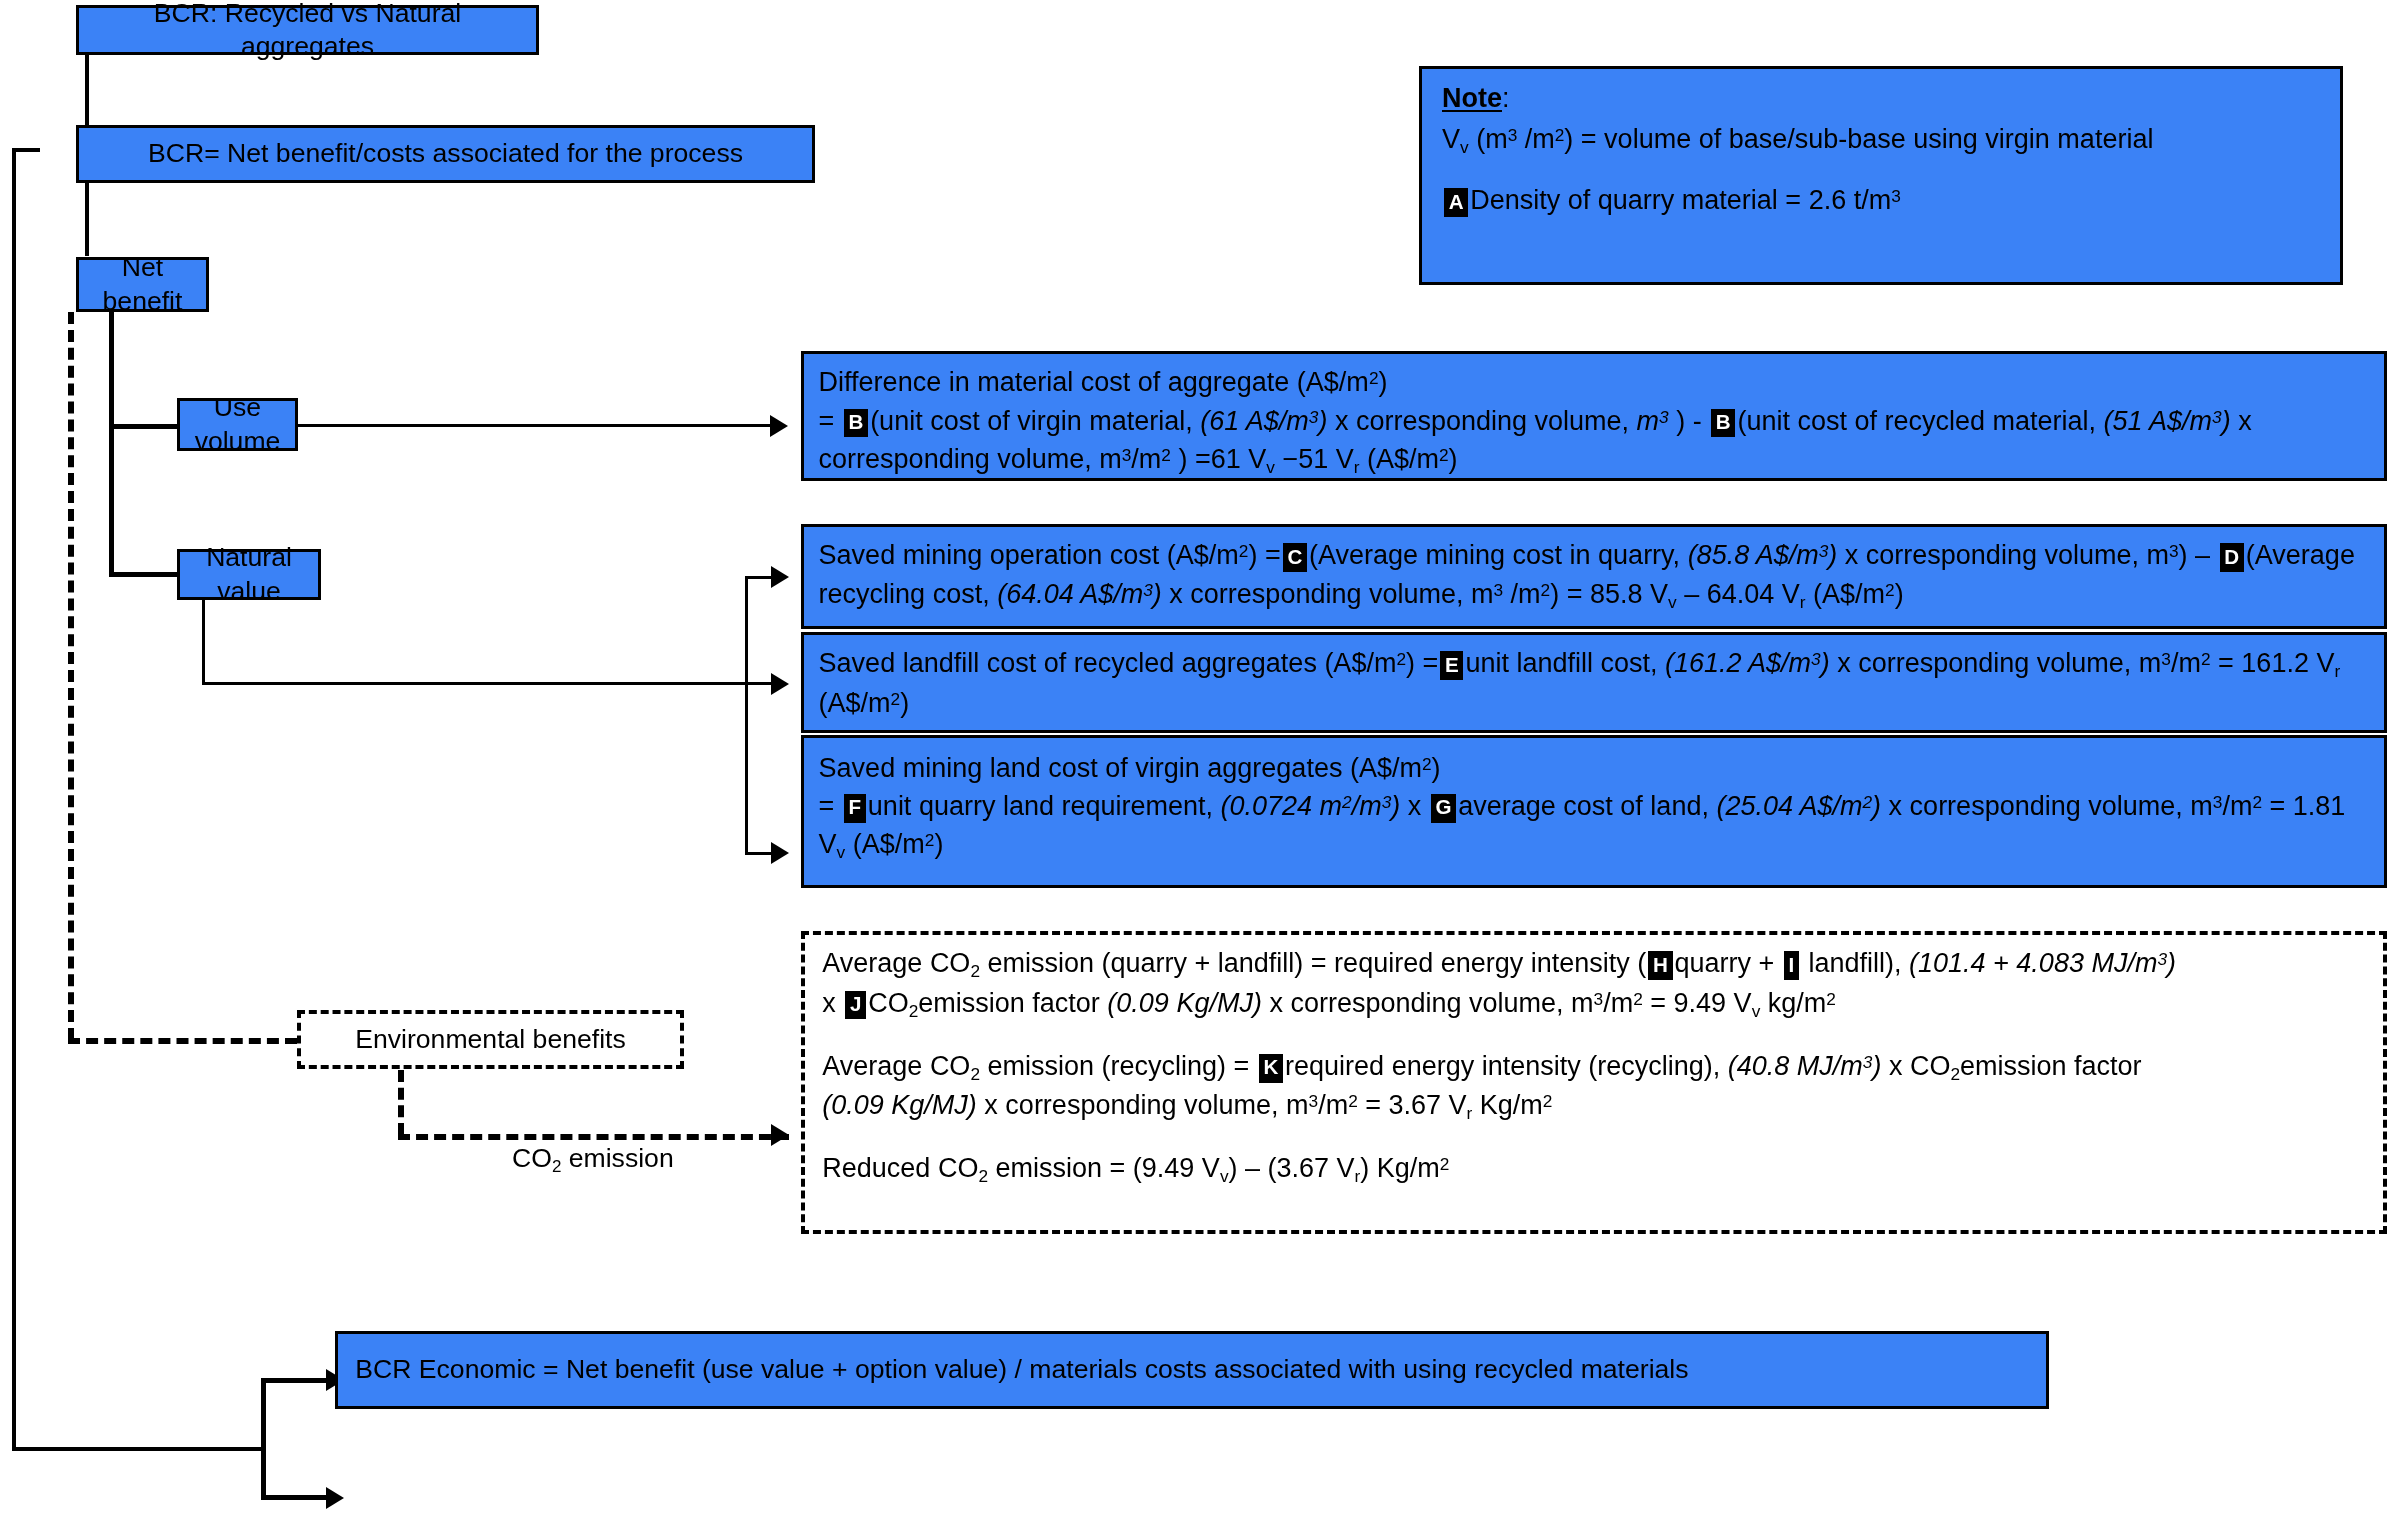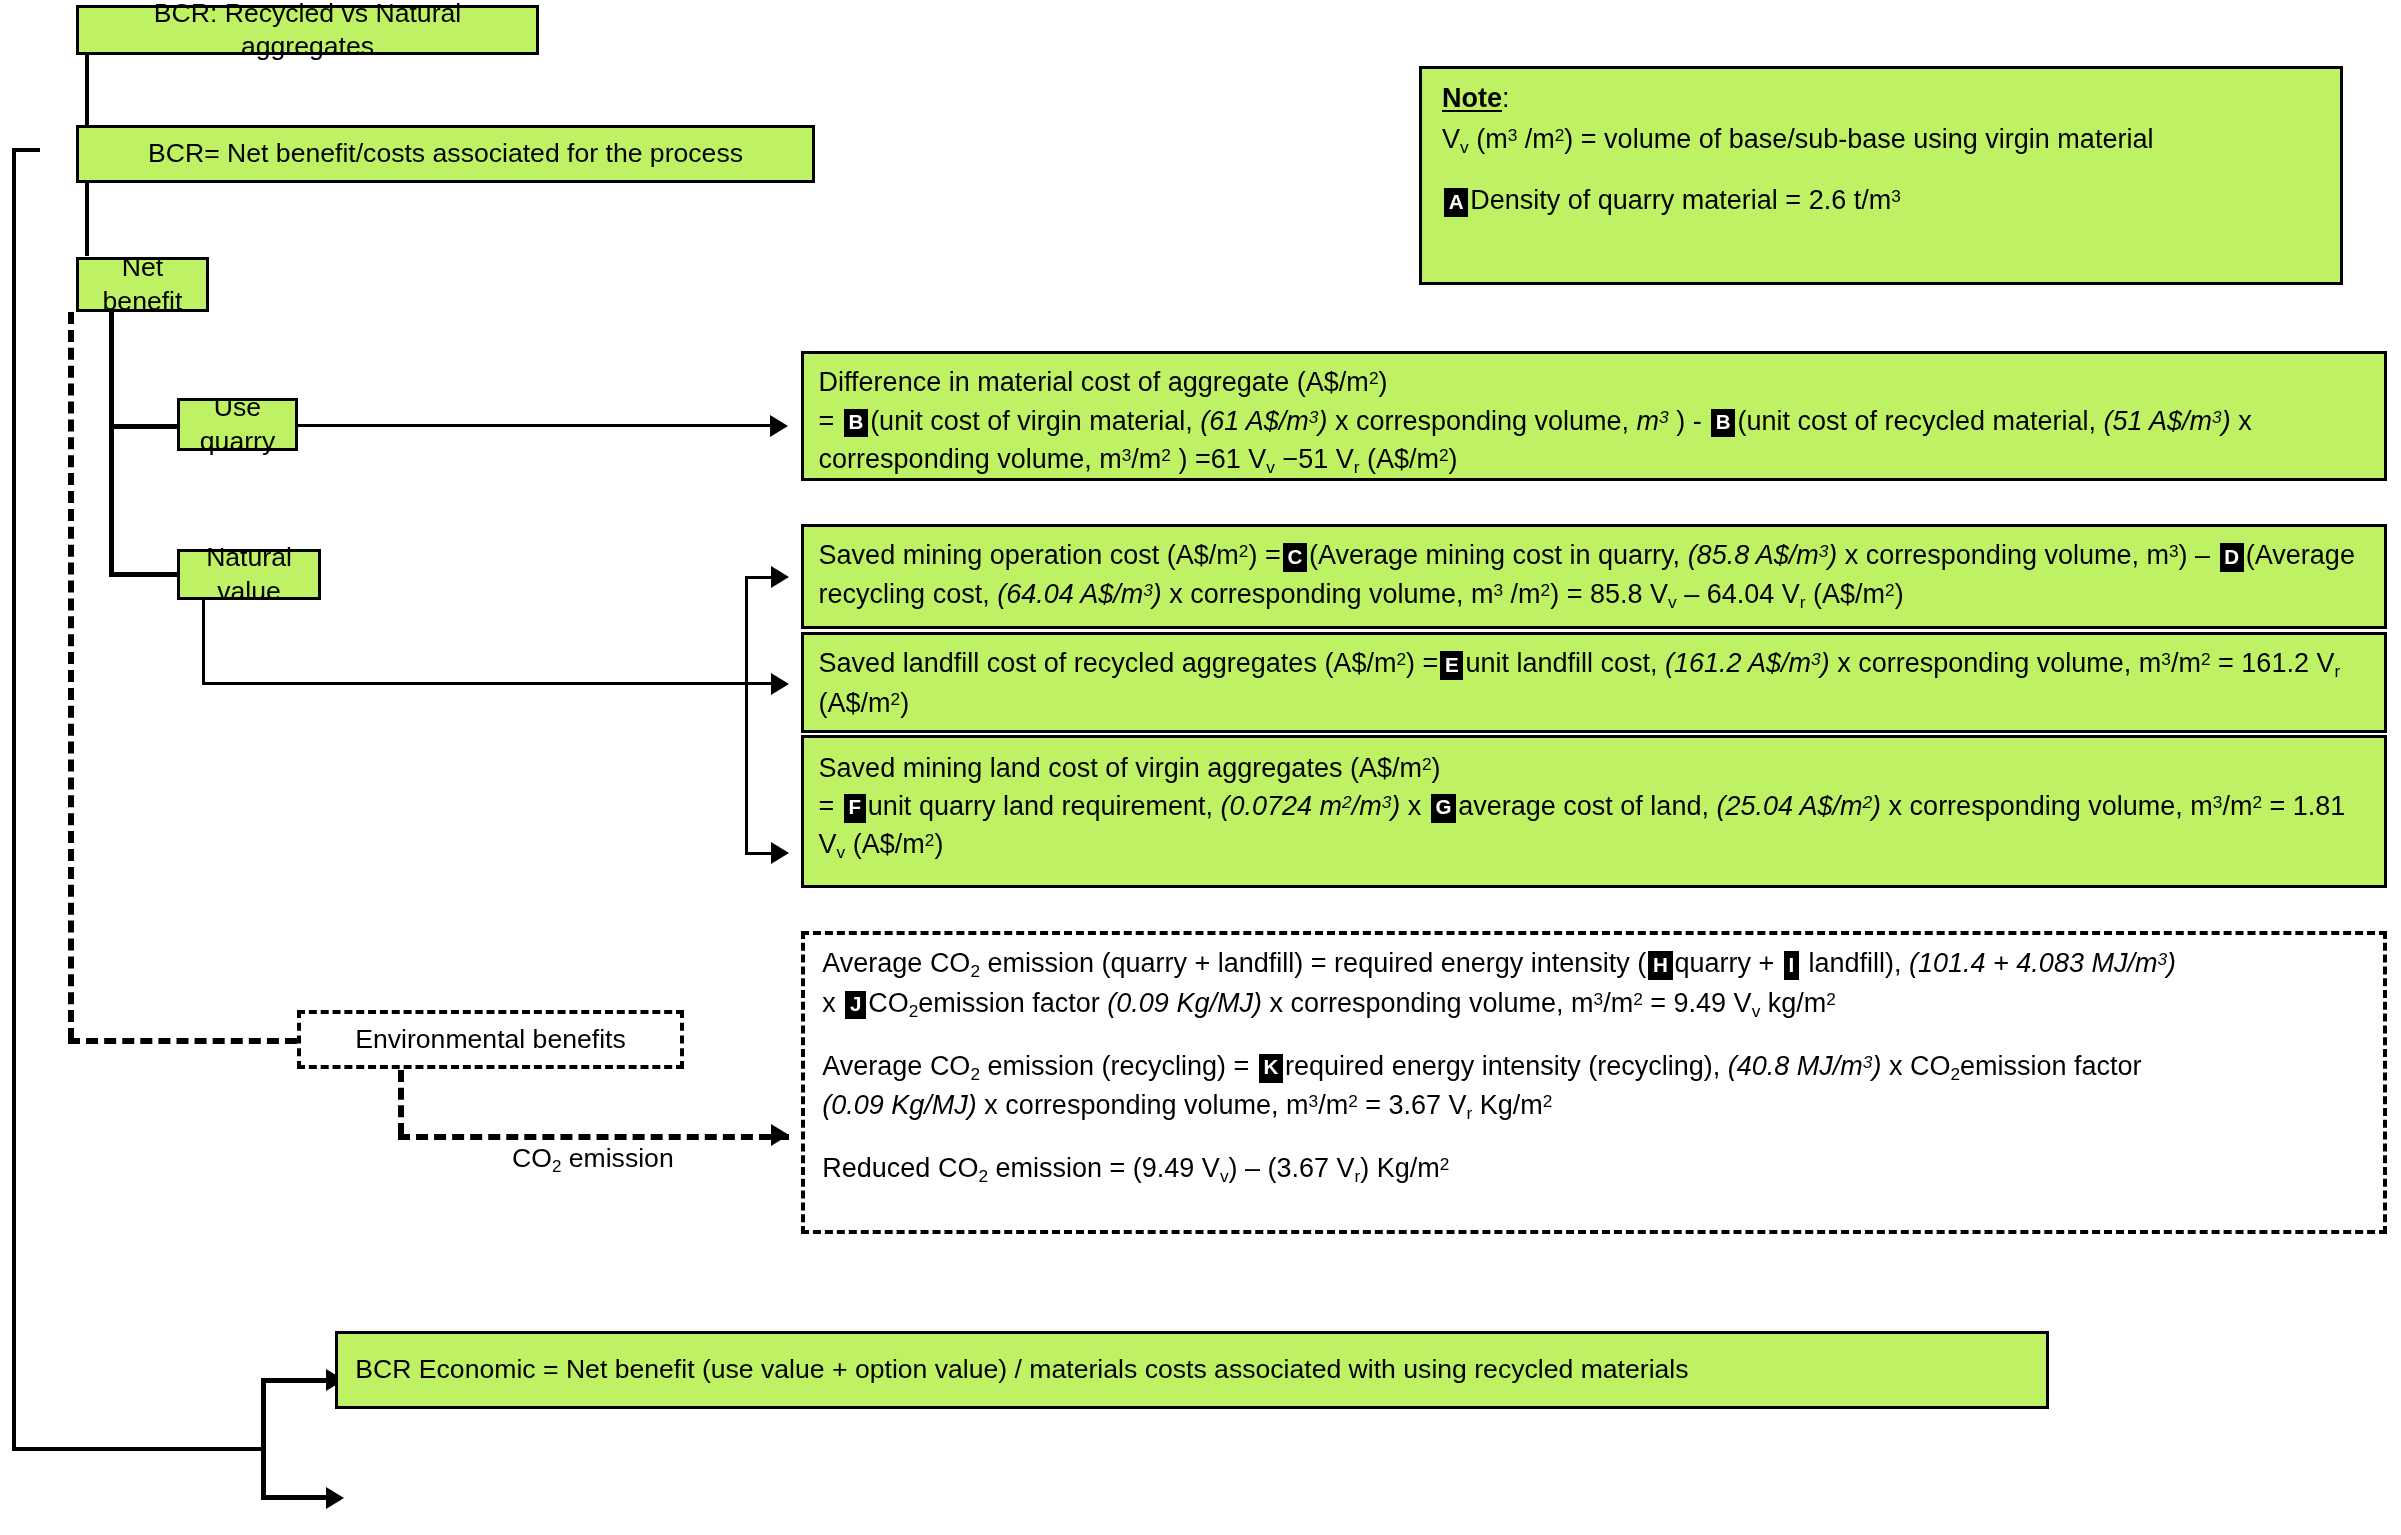--- a/index.html
+++ b/index.html
@@ -1,20 +1,20 @@
 <!DOCTYPE html>
 <html style="font-size:10.6px"><head>
 <meta charset="utf-8">
 <style>
   html,body{margin:0;padding:0;background:#ffffff;}
   body{width:2401px;height:1536px;position:relative;overflow:hidden;
        font-family:"Liberation Sans","DejaVu Sans",sans-serif;color:#000;}
   #stage{position:absolute;left:0;top:0;width:2401px;height:1536px;}
 
-  .box{position:absolute;box-sizing:border-box;background:#bef264;
+  .box{position:absolute;box-sizing:border-box;background:#3b82f6;
        border:3.3px solid #000;}
   .dashbox{position:absolute;box-sizing:border-box;background:#fff;
            border:4.7px dashed #000;}
   .txt{position:absolute;box-sizing:border-box;}
 
   .lbl{font-size:26.6px;line-height:1.25;}
   .body-txt{font-size:27px;line-height:1.42;}
   .note-txt{font-size:27px;line-height:1.52;}
 
   .ctr{display:flex;align-items:center;justify-content:center;text-align:center;}
@@ -91,21 +91,21 @@
 
   <div class="box ctr padbox lbl" style="left:76px;top:125px;width:739px;height:58px;">
     <span>BCR= Net benefit/costs associated for the process</span>
   </div>
 
   <div class="box ctr padbox lbl" style="left:76px;top:257px;width:133px;height:55px;">
     <span>Net benefit</span>
   </div>
 
   <div class="box ctr padbox lbl" style="left:177px;top:398px;width:121px;height:53px;">
-    <span>Use quarry</span>
+    <span>Use volume</span>
   </div>
 
   <div class="box ctr padbox lbl" style="left:177px;top:549px;width:144px;height:51px;">
     <span>Natural value</span>
   </div>
 
   <div class="dashbox ctr padbox lbl" style="left:297px;top:1010px;width:387px;height:59px;">
     <span>Environmental benefits</span>
   </div>
 

